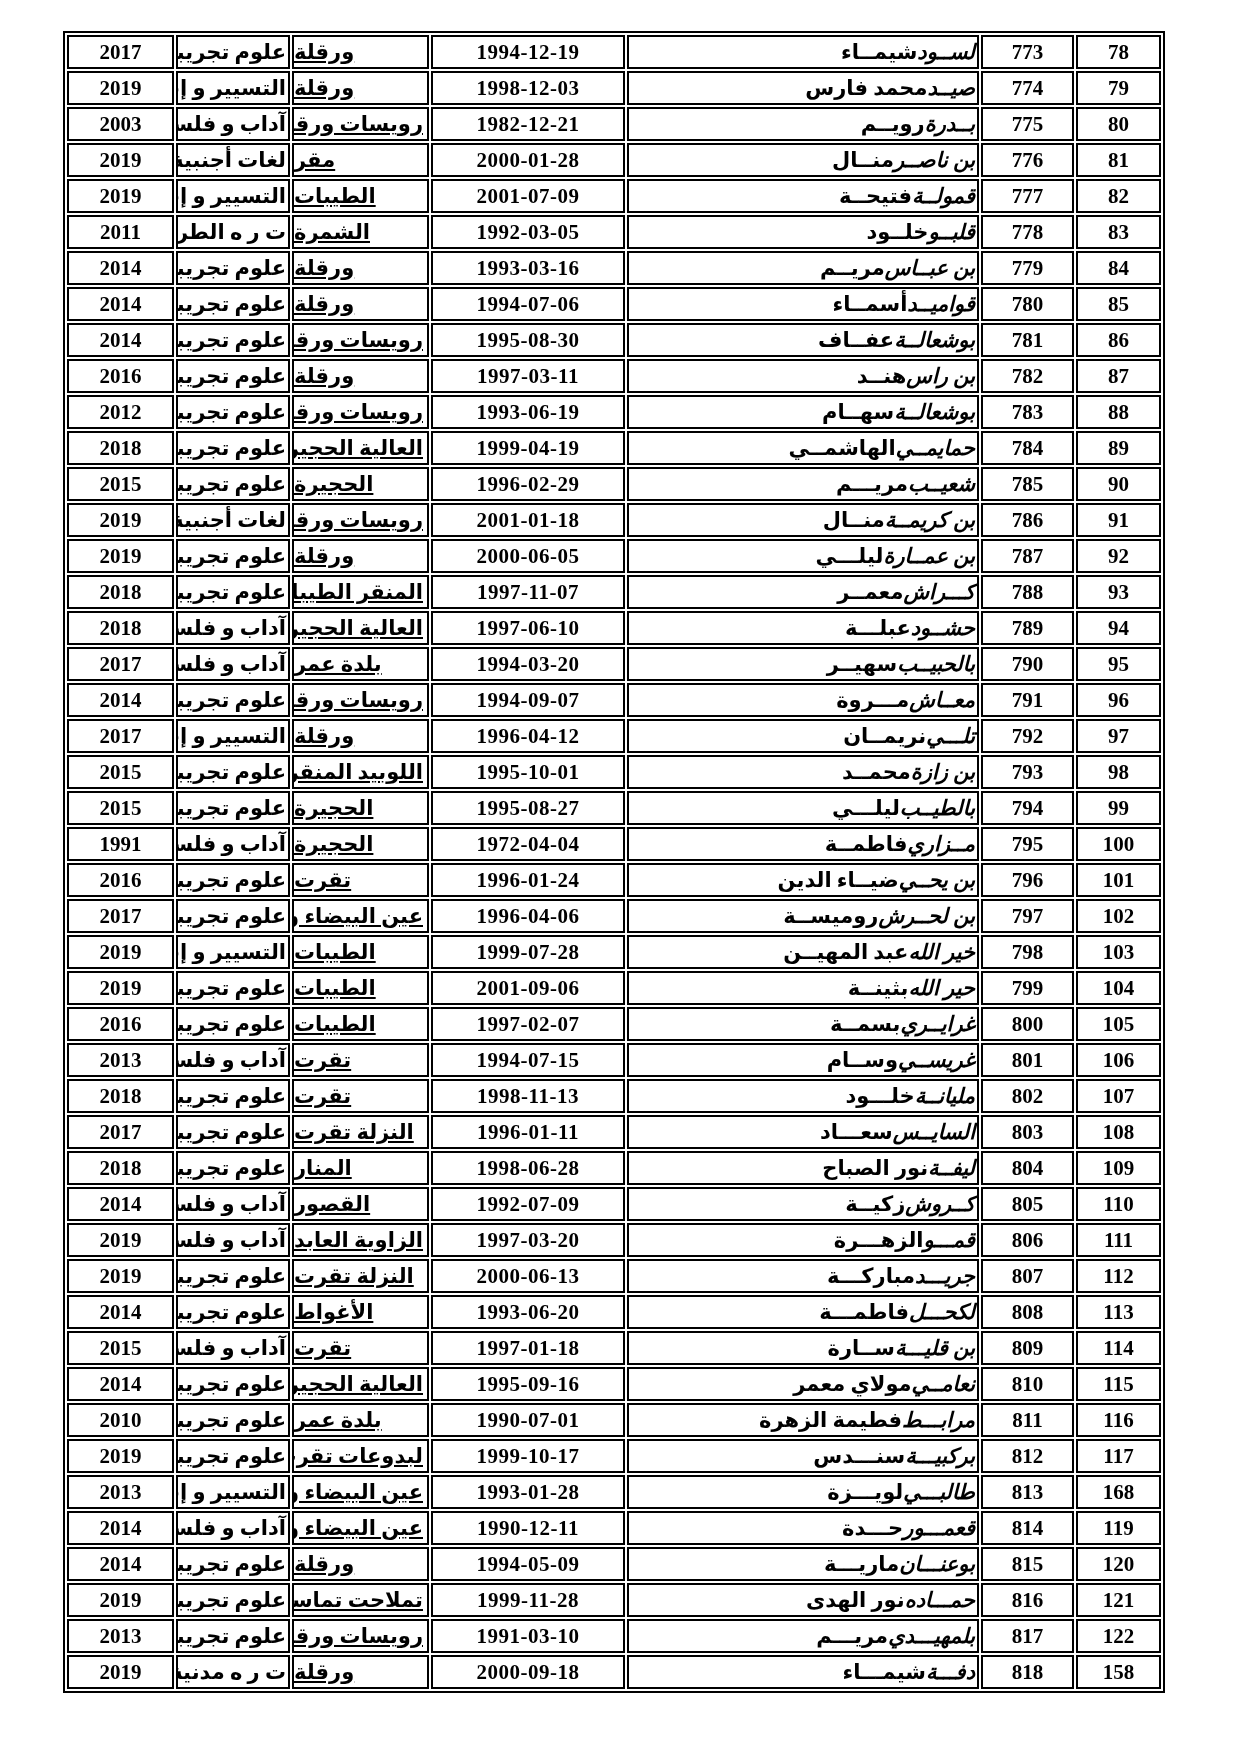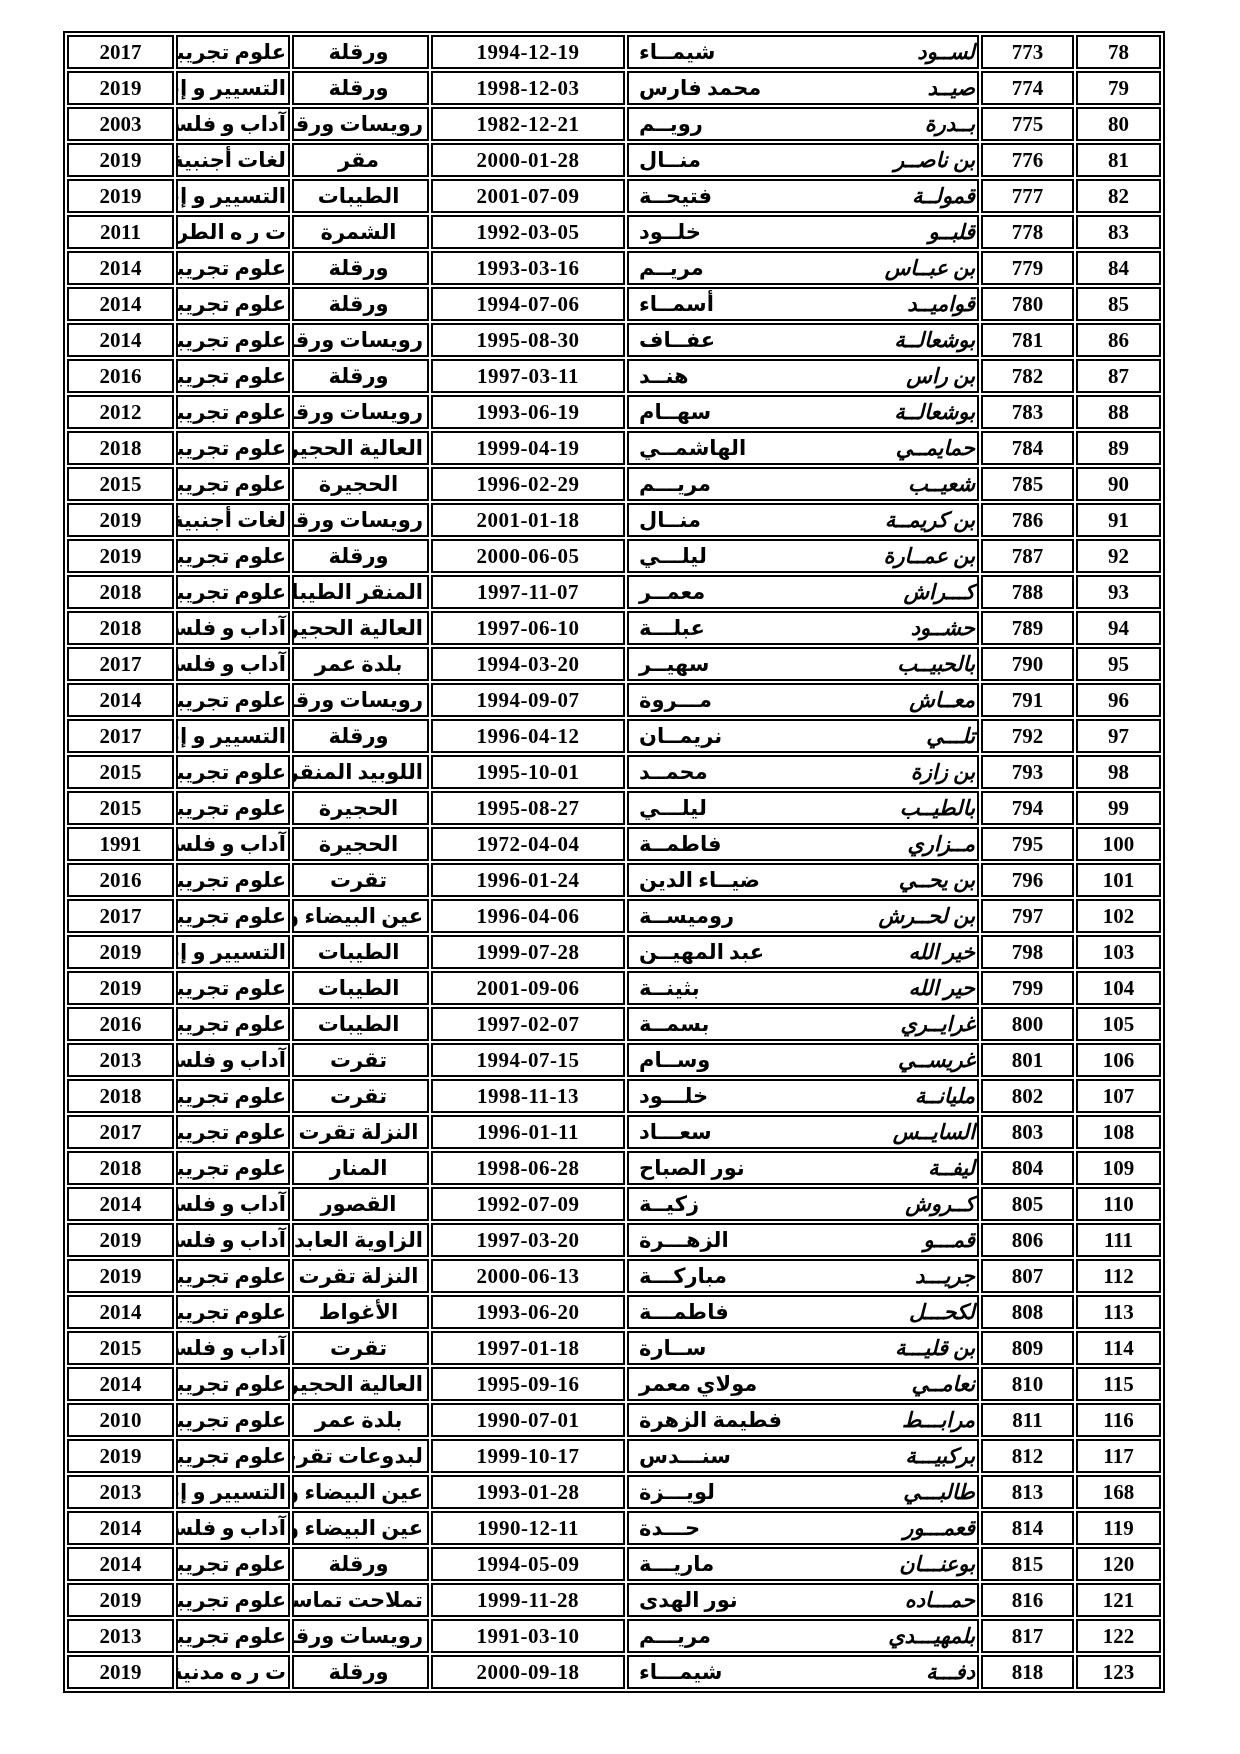--- a/index.html
+++ b/index.html
@@ -16,27 +16,27 @@
     table-layout:fixed;
     direction:rtl;
   }
   td{
     border:2px solid #000;background:#fff;color:#000;
     font-weight:bold;font-size:21px;line-height:1;
     height:30px;padding:0;vertical-align:middle;
     overflow:hidden;white-space:nowrap;
   }
   .c-idx,.c-reg,.c-year,.c-date{text-align:center;}
-  .c-place{text-align:center;padding-left:0;}
+  .c-place{text-align:left;padding-left:0;text-decoration:underline;}
   .c-place .cellval{padding-right:4px;}
   .c-spec{text-align:right;}
   .c-spec .cellval{padding-right:2px;}
   .namewrap{display:flex;align-items:center;width:100%;}
   .surname{flex:0 0 auto;padding-right:2px;font-style:italic;}
-  .firstname{flex:1 1 auto;text-align:left;padding-left:10px;}
+  .firstname{flex:1 1 auto;text-align:right;padding-left:10px;}
   .date{direction:ltr;unicode-bidi:isolate;letter-spacing:0.5px;margin-top:40px;}
 </style>
 </head>
 <body>
 
 <table class="students" dir="rtl">
   <colgroup>
     <col style="width:85px">
     <col style="width:93px">
     <col style="width:352px">
@@ -670,21 +670,21 @@
         <span class="surname">بلمهيـــدي</span>
         <span class="firstname">مريـــم</span>
       </div>
     </td>
     <td class="c-date"><span class="date cellval">1991-03-10</span></td>
     <td class="c-place"><span class="cellval">رويسات ورقلة</span></td>
     <td class="c-spec"><span class="cellval">علوم تجريبية</span></td>
     <td class="c-year"><span class="cellval">2013</span></td>
   </tr>
       <tr>
-    <td class="c-idx"><span class="cellval">123</span></td>
+    <td class="c-idx"><span class="cellval">158</span></td>
     <td class="c-reg"><span class="cellval">818</span></td>
     <td class="c-name">
       <div class="namewrap">
         <span class="surname">دفـــة</span>
         <span class="firstname">شيمـــاء</span>
       </div>
     </td>
     <td class="c-date"><span class="date cellval">2000-09-18</span></td>
     <td class="c-place"><span class="cellval">ورقلة</span></td>
     <td class="c-spec"><span class="cellval">ت ر ه مدنية</span></td>

